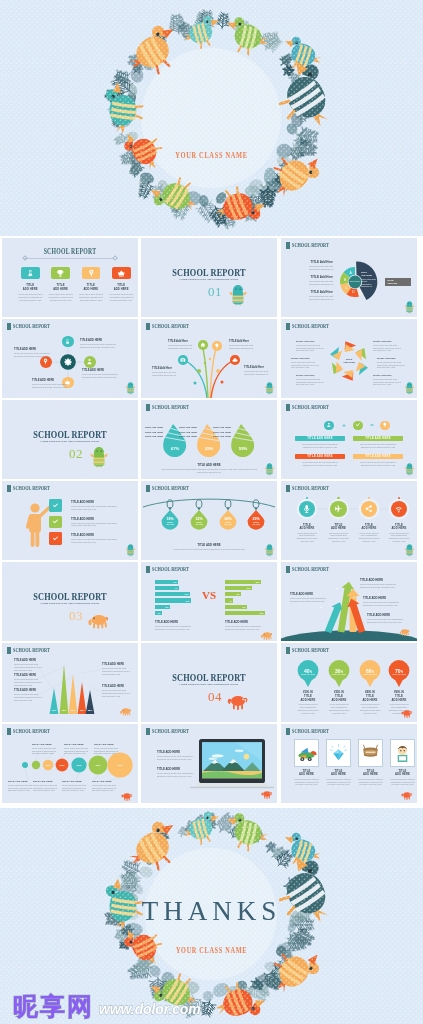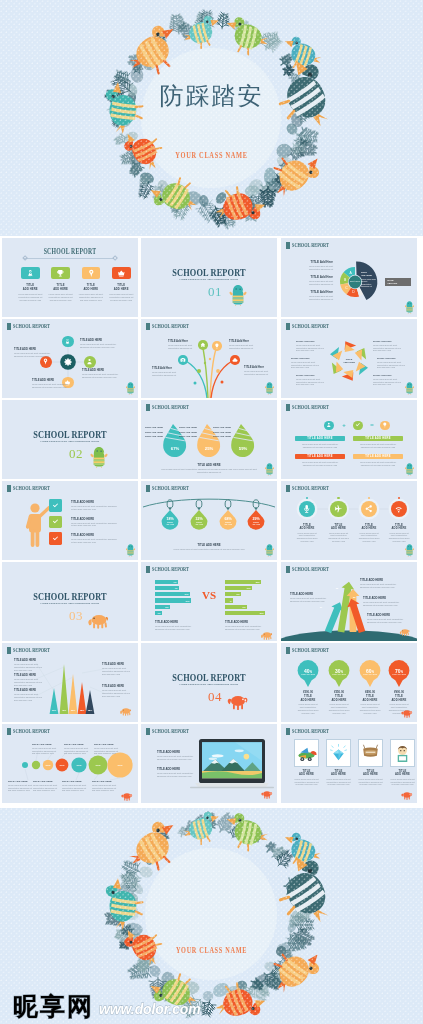--- a/index.html
+++ b/index.html
@@ -38,21 +38,21 @@
   font-family:"Liberation Serif",serif;font-weight:700;font-size:7.4px;letter-spacing:.3px;color:#3f6b73;
   transform:scaleX(0.78);transform-origin:50% 50%;}
 .rule{position:absolute;height:.5px;background:#b9cadb;}
 .tny{font-size:2px;line-height:2.7px;color:#8d99a5;letter-spacing:0;}
 .ttl2{font-size:2.7px;font-weight:700;color:#3b4b58;letter-spacing:.1px;line-height:3.4px;}
 .sec-t{font-family:"Liberation Serif",serif;font-weight:700;color:#2e5366;
   font-size:10.4px;letter-spacing:.2px;line-height:10px;transform:scaleX(.8);transform-origin:50% 50%;}
 .sec-s{font-size:2.4px;color:#55707f;letter-spacing:.1px;font-weight:700;line-height:3.4px;transform:scaleX(.82);transform-origin:50% 50%;}
 .sec-n{font-family:"Liberation Serif",serif;font-size:13px;font-weight:400;letter-spacing:.5px;line-height:13px;}
 .wmbar{position:absolute;left:0;bottom:0;width:423px;height:31px;display:flex;align-items:baseline;white-space:nowrap;}
-.wm-cn{font-family:Liberation Serif, serif;font-weight:700;font-size:25px;color:#000000;
+.wm-cn{font-family:Liberation Serif, serif;font-weight:700;font-size:25px;color:#8b5cf6;
   letter-spacing:2px;margin-left:13px;line-height:25px;position:relative;top:1px;
   -webkit-text-stroke:1px rgba(125,145,160,.75);paint-order:stroke fill;}
 .wm-url{font-family:"Liberation Sans",sans-serif;font-style:italic;font-weight:700;font-size:14px;
   color:#fff;letter-spacing:-.1px;margin-left:5px;line-height:15px;position:relative;top:0px;
   -webkit-text-stroke:.9px rgba(125,145,160,.6);paint-order:stroke fill;}
 .wm-id{font-family:"Liberation Sans",sans-serif;font-size:11px;color:#eef3f7;letter-spacing:.1px;
   margin-left:-5px;line-height:12px;position:relative;top:-2px;opacity:.96;}
 svg{display:block;}
 .ico{display:block}
 </style>
@@ -270,21 +270,20 @@
             <path d="M-0.5,-14 C-1.5,-6 -1.5,4 -0.5,13 L3.1,13 C2.1,4 2.1,-6 3.1,-14 Z" fill="#edf4f9"></path>
             <path d="M6,-14 C5,-6 5,4 6,13 L9.6,13 C8.6,4 8.6,-6 9.6,-14 Z" fill="#edf4f9"></path>
           </g>
           <path d="M-15,-2 L-23,-6 L-17,-1 L-24,2 L-15,3 Z" fill="#f0a54e"></path>
           <path d="M-2,13 L-4,20 M7,12 L9,19" stroke="#f0a54e" stroke-width="2.3" stroke-linecap="round" fill="none"></path>
           <circle cx="15" cy="-14" r="1.8" fill="#23383f"></circle>
         </g>
       </svg>
     <div class="dots"></div>
     <div class="cov-txt">
-      <div class="cov-t1">防踩踏安</div>
       <div class="cov-sub">YOUR CLASS NAME</div>
     </div>
   </div>
 
   <div class="grid" id="grid">
       <div class="slide" style="left: 2px; top: 238px;">
         <div class="rule" style="left:22px;top:19.8px;width:90px"></div>
         <div style="position:absolute;left:20.6px;top:18.4px;width:2.2px;height:2.2px;border:.4px solid #a9bcd0;transform:rotate(45deg)"></div>
         <div style="position:absolute;left:111.2px;top:18.4px;width:2.2px;height:2.2px;border:.4px solid #a9bcd0;transform:rotate(45deg)"></div>
         <div style="position:absolute;left:38px;top:8px;width:60px;height:12px;background:#dfe8f4"></div>
@@ -1677,20 +1676,21 @@
             <path d="M-0.5,-14 C-1.5,-6 -1.5,4 -0.5,13 L3.1,13 C2.1,4 2.1,-6 3.1,-14 Z" fill="#edf4f9"></path>
             <path d="M6,-14 C5,-6 5,4 6,13 L9.6,13 C8.6,4 8.6,-6 9.6,-14 Z" fill="#edf4f9"></path>
           </g>
           <path d="M-15,-2 L-23,-6 L-17,-1 L-24,2 L-15,3 Z" fill="#f0a54e"></path>
           <path d="M-2,13 L-4,20 M7,12 L9,19" stroke="#f0a54e" stroke-width="2.3" stroke-linecap="round" fill="none"></path>
           <circle cx="15" cy="-14" r="1.8" fill="#23383f"></circle>
         </g>
       </svg>
     <div class="dots"></div>
     <div class="cov-txt">
+      <div class="th-t">THANKS</div>
       <div class="th-sub">YOUR CLASS NAME</div>
     </div>
   </div>
 
   <div class="wmbar">
     <span class="wm-cn">昵享网</span>
     <span class="wm-url">www.dolor.com</span>
   </div>
 </div>
 

